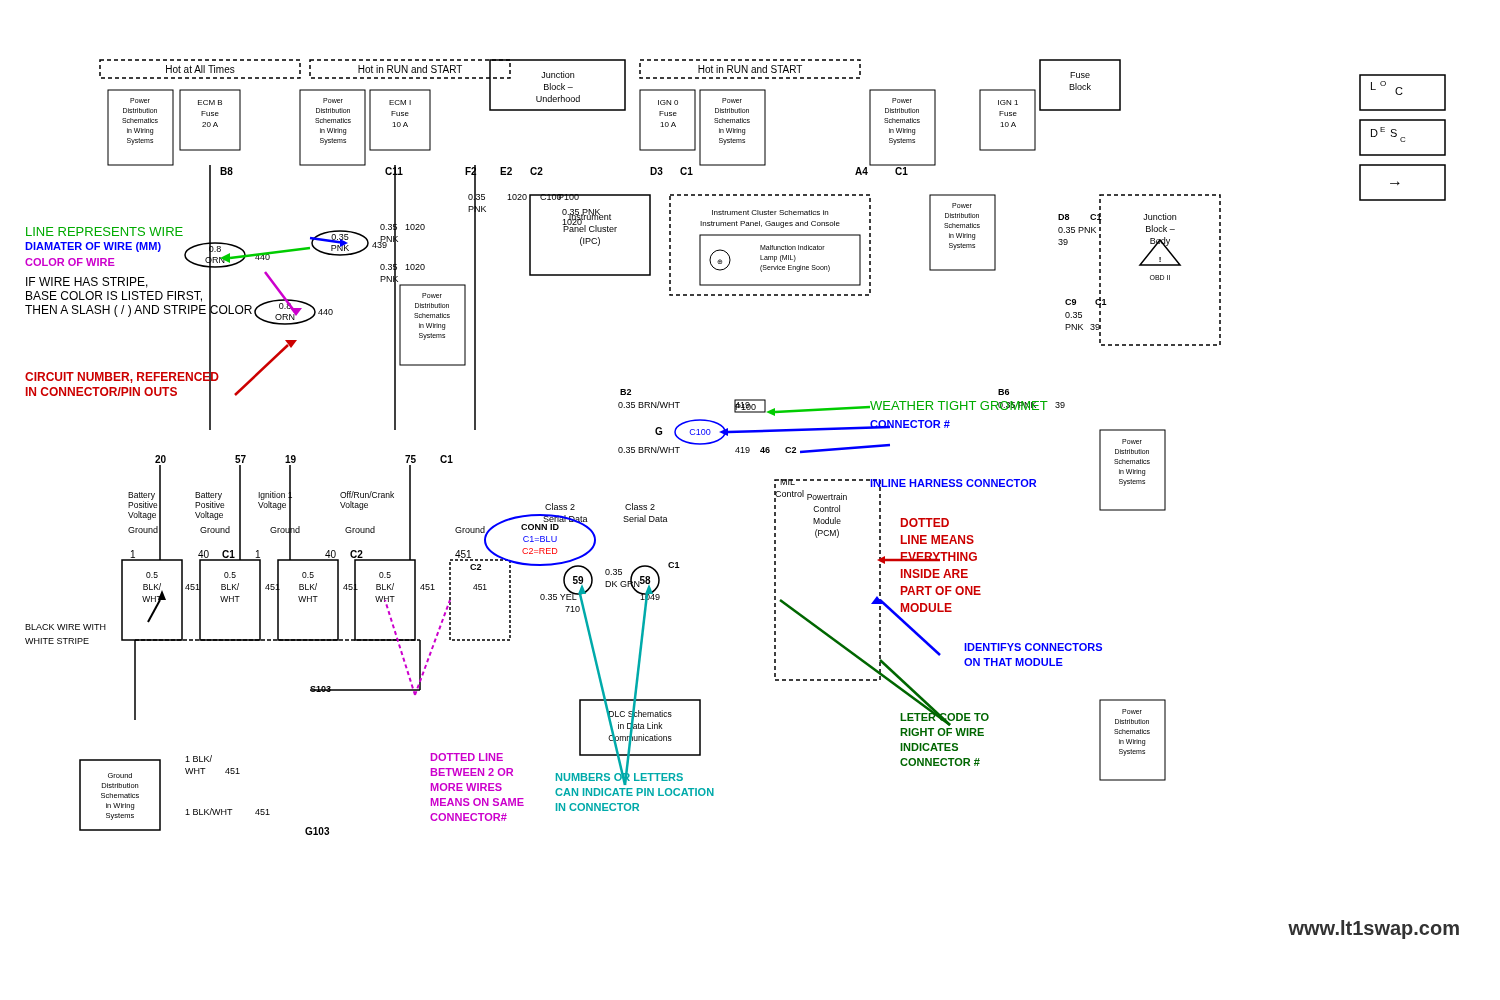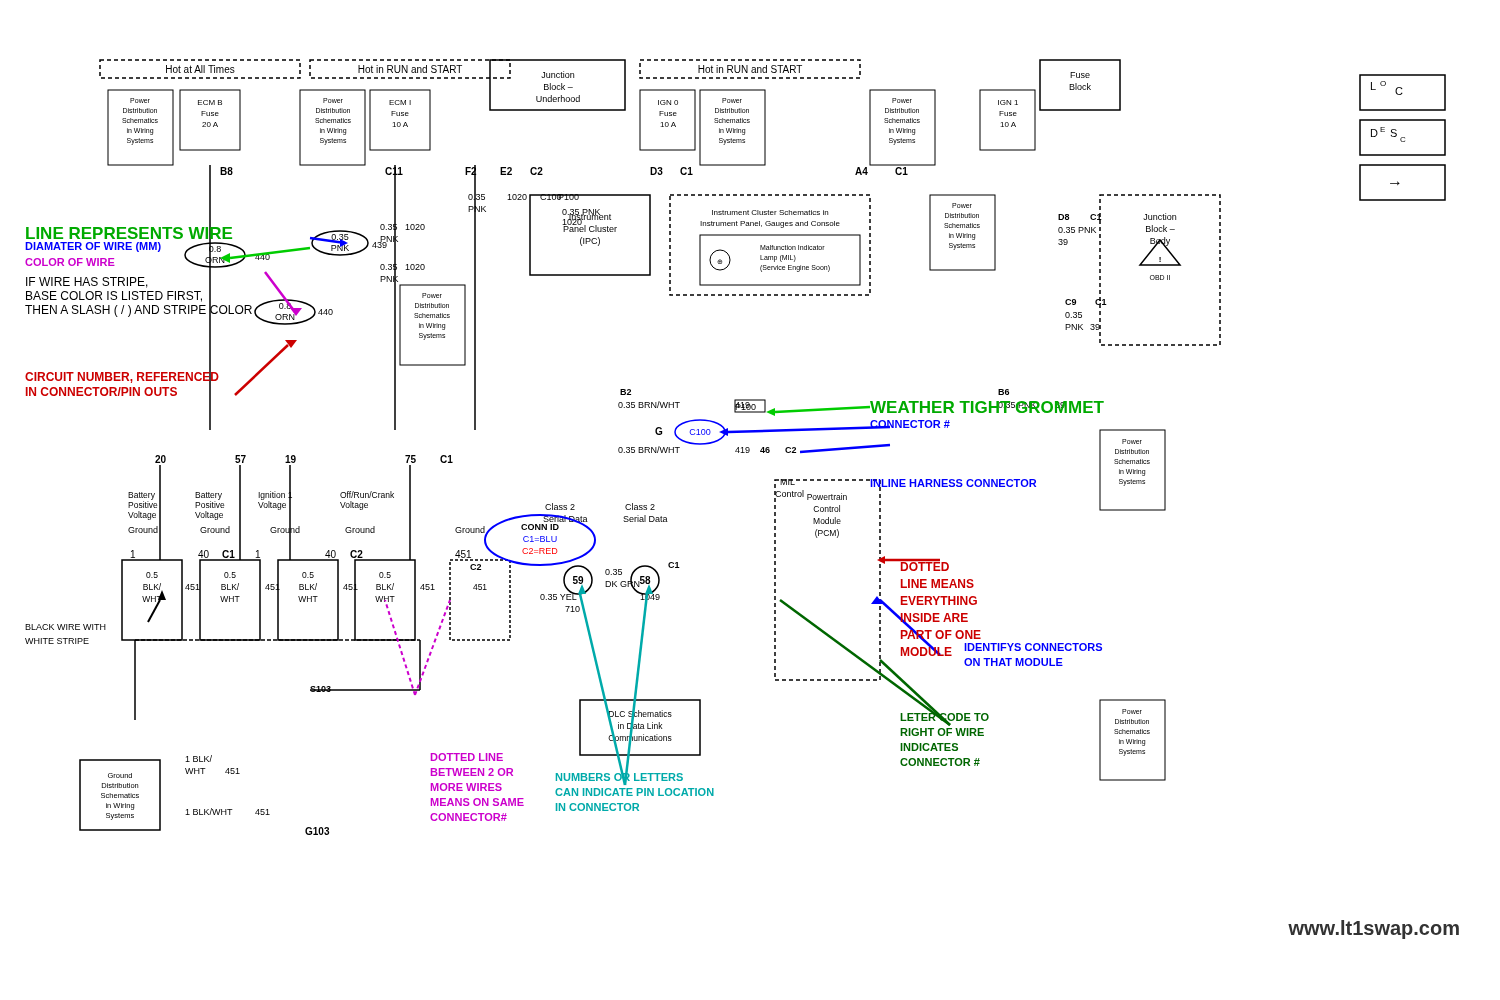--- a/index.html
+++ b/index.html
@@ -24,21 +24,21 @@
       width: 1500px;
       height: 1000px;
     }
     .label {
       position: absolute;
       font-size: 12px;
       font-family: Arial, sans-serif;
       color: #000;
       white-space: nowrap;
     }
-    .annotation-green { color: #00aa00; font-weight: bold; font-size: 17px; text-align: center; }
+    .annotation-green { color: #00aa00; font-weight: normal; font-size: 13px; text-align: center; }
     .annotation-blue { color: #0000ff; font-weight: bold; font-size: 11px; }
     .annotation-magenta { color: #cc00cc; font-weight: bold; font-size: 11px; }
     .annotation-red { color: #cc0000; font-weight: bold; font-size: 12px; }
     .annotation-cyan { color: #00aaaa; font-weight: bold; font-size: 11px; }
     .annotation-darkgreen { color: #006600; font-weight: bold; font-size: 11px; }
     .watermark { color: #333; font-size: 18px; font-weight: bold; }
   </style>
 </head>
 <body>
 
@@ -438,21 +438,21 @@
   <div class="label" style="left:25px; top:275px; line-height:14px; white-space:pre;">IF WIRE HAS STRIPE,<br>BASE COLOR IS LISTED FIRST,<br>THEN A SLASH ( / ) AND STRIPE COLOR</div>
 
   <div class="label annotation-red" style="left:25px; top:370px; line-height:15px;">CIRCUIT NUMBER, REFERENCED<br>IN CONNECTOR/PIN OUTS</div>
 
   <div class="label annotation-green" style="left:870px; top:398px;">WEATHER TIGHT GROMMET</div>
 
   <div class="label annotation-blue" style="left:870px; top:418px;">CONNECTOR #</div>
 
   <div class="label annotation-blue" style="left:870px; top:461px;margin-top:16px;">INLINE HARNESS CONNECTOR</div>
 
-  <div class="label annotation-red" style="left:900px; top:515px; line-height:17px;margin-top:44px;">DOTTED<br>LINE MEANS<br>EVERYTHING<br>INSIDE ARE<br>PART OF ONE<br>MODULE</div>
+  <div class="label annotation-red" style="left:900px; top:515px; line-height:17px;">DOTTED<br>LINE MEANS<br>EVERYTHING<br>INSIDE ARE<br>PART OF ONE<br>MODULE</div>
 
   <div class="label annotation-blue" style="left:928px; top:640px; line-height:15px;margin-left:36px;">IDENTIFYS CONNECTORS<br>ON THAT MODULE</div>
 
   <div class="label annotation-darkgreen" style="left:900px; top:710px; line-height:15px;">LETER CODE TO<br>RIGHT OF WIRE<br>INDICATES<br>CONNECTOR #</div>
 
   <div class="label annotation-magenta" style="left:430px; top:750px; line-height:15px;">DOTTED LINE<br>BETWEEN 2 OR<br>MORE WIRES<br>MEANS ON SAME<br>CONNECTOR#</div>
 
   <div class="label annotation-cyan" style="left:555px; top:770px; line-height:15px;">NUMBERS OR LETTERS<br>CAN INDICATE PIN LOCATION<br>IN CONNECTOR</div>
 
   <div class="label" style="left:25px; top:620px; line-height:14px; font-size:9px;">BLACK WIRE WITH<br>WHITE STRIPE</div>

